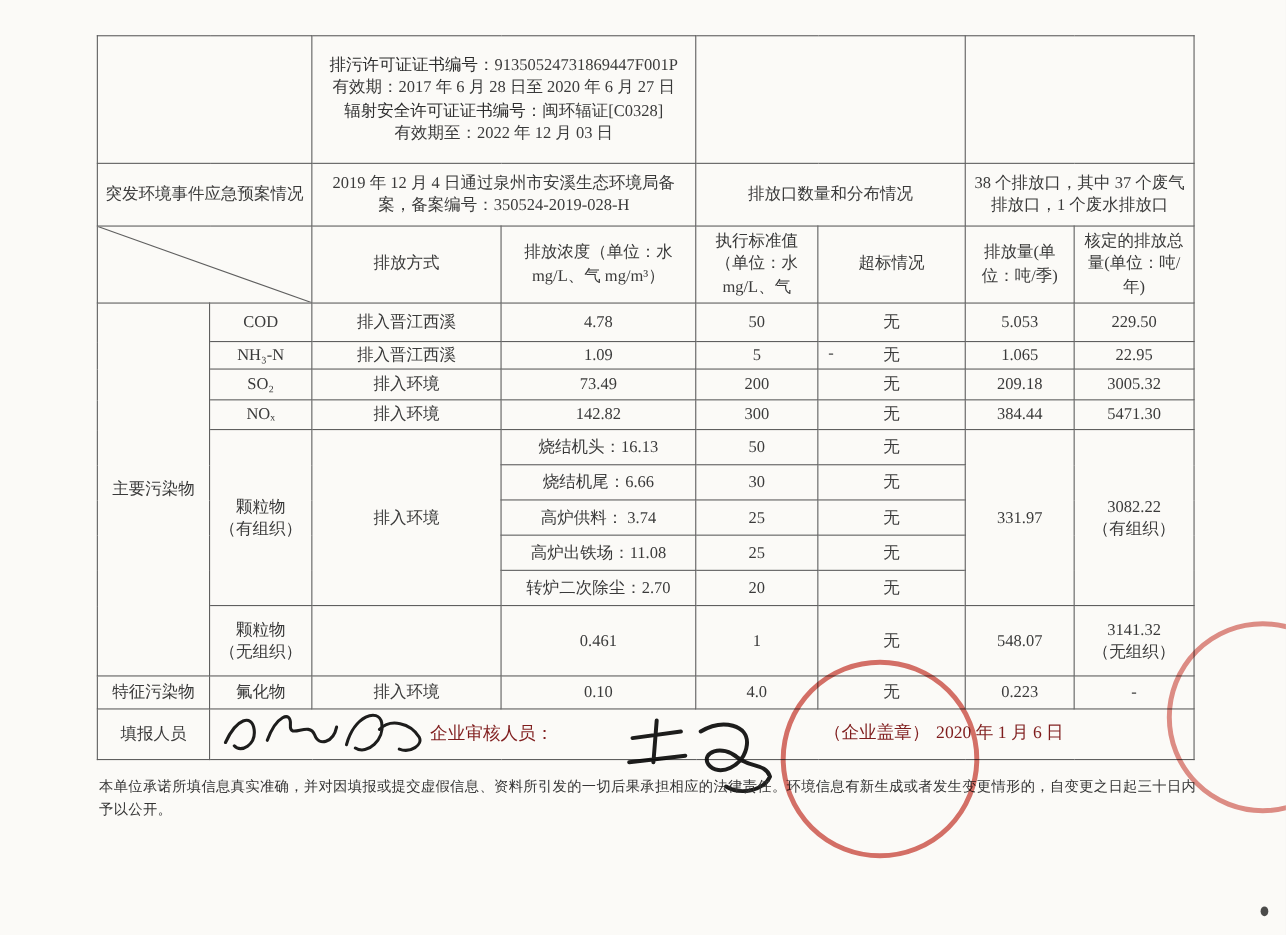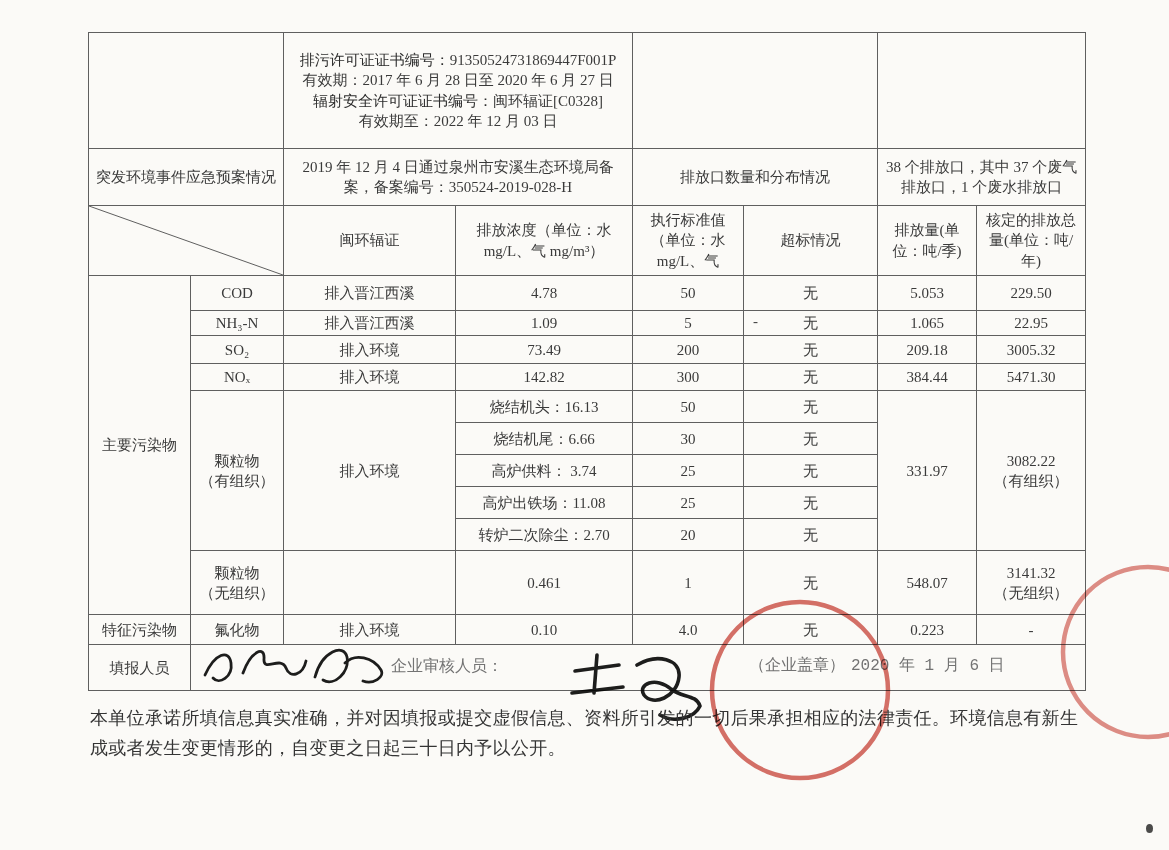--- a/index.html
+++ b/index.html
@@ -12,25 +12,25 @@
   td.pre{white-space:pre-line;}
   .permit-cell{font-size:14.5px;line-height:1.62;}
   .permit-cell .b{font-weight:normal;color:#2d2d2d;}
   .diag{position:relative;padding:0;}
   .diag svg{position:absolute;left:0;top:0;width:100%;height:100%;}
   .hdr{font-size:15px;}
   .rel{position:relative;}
   .stray-dash{position:absolute;left:9px;top:50%;transform:translateY(-58%);font-size:15px;color:#444;}
   
   .foot-cell{position:relative;overflow:visible;padding:0;}
-  .foot-item{position:absolute;white-space:nowrap;font-size:16px;color:#737373;font-family:Liberation Mono, monospace;}
+  .foot-item{position:absolute;white-space:nowrap;font-size:16px;color:#7f1d1d;}
   .sig{position:absolute;mix-blend-mode:multiply;}
   .sig path{fill:none;stroke:#1d1d1d;stroke-linecap:round;stroke-linejoin:round;}
   
-  #declaration{position:absolute;left:90px;top:704px;width:1002px;font-size:18px;
+  #declaration{position:absolute;left:90px;top:704px;width:1002px;font-size:13px;
         line-height:1.65;text-align:left;color:#343434;letter-spacing:.3px;}
   
   .seal{position:absolute;mix-blend-mode:multiply;opacity:.82;}
   .seal *{fill:none;}
   .speck{position:absolute;width:7px;height:9px;background:#2b2b2b;border-radius:50%;opacity:.85;}
 </style>
 </head>
 <body>
 
 <div id="page">
@@ -66,21 +66,21 @@
       <td colspan="2" class="l">排放口数量和分布情况</td>
       <td colspan="2" class="l">38 个排放口，其中 37 个废气排放口，1 个废水排放口</td>
     </tr>
 
     <tr style="height:70px">
       <td colspan="2" class="diag">
         <svg viewBox="0 0 100 100" preserveAspectRatio="none">
           <line x1="0" y1="0" x2="100" y2="100" stroke="#5f5f5f" stroke-width="1" vector-effect="non-scaling-stroke"></line>
         </svg>
       </td>
-      <td class="hdr">闽环辐证</td>
+      <td class="hdr">排放方式</td>
       <td class="hdr">排放浓度（单位：水 mg/L、气 mg/m³）</td>
       <td class="hdr">执行标准值（单位：水 mg/L、气</td>
       <td class="hdr">超标情况</td>
       <td class="hdr">排放量(单位：吨/季)</td>
       <td class="hdr">核定的排放总量(单位：吨/年)</td>
     </tr>
 
     <tr style="height:35px">
       <td rowspan="10">主要污染物</td>
       <td>COD</td>

